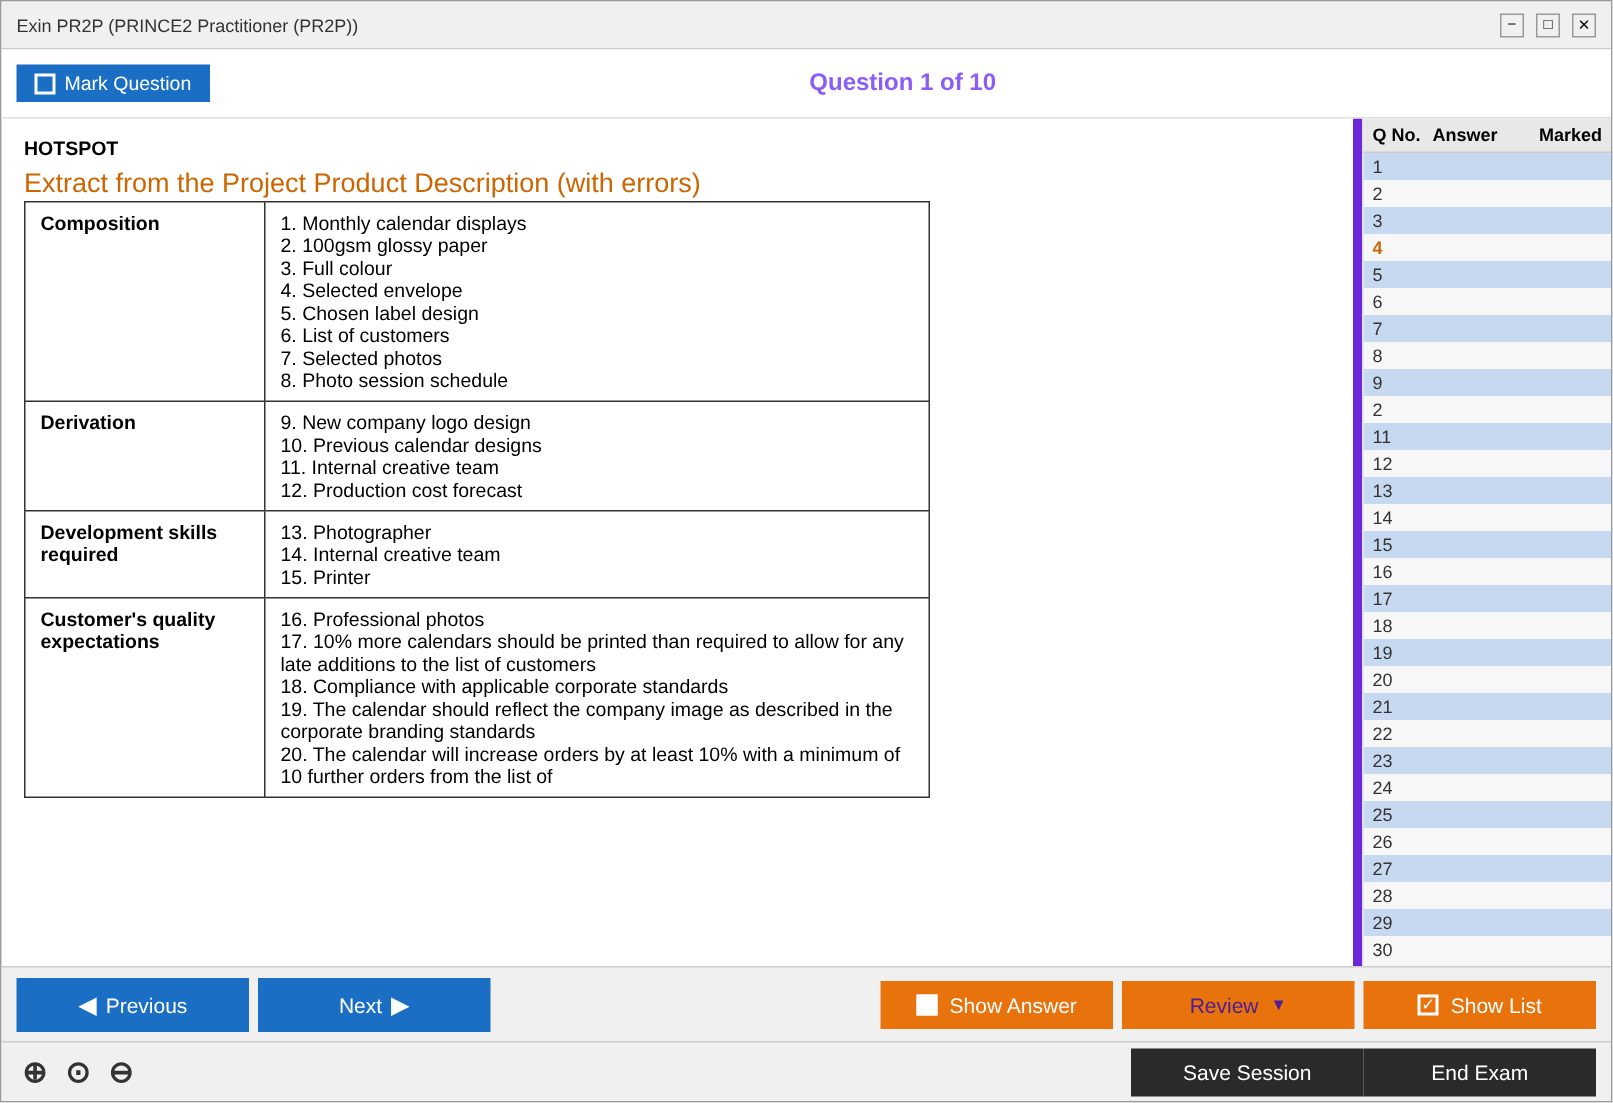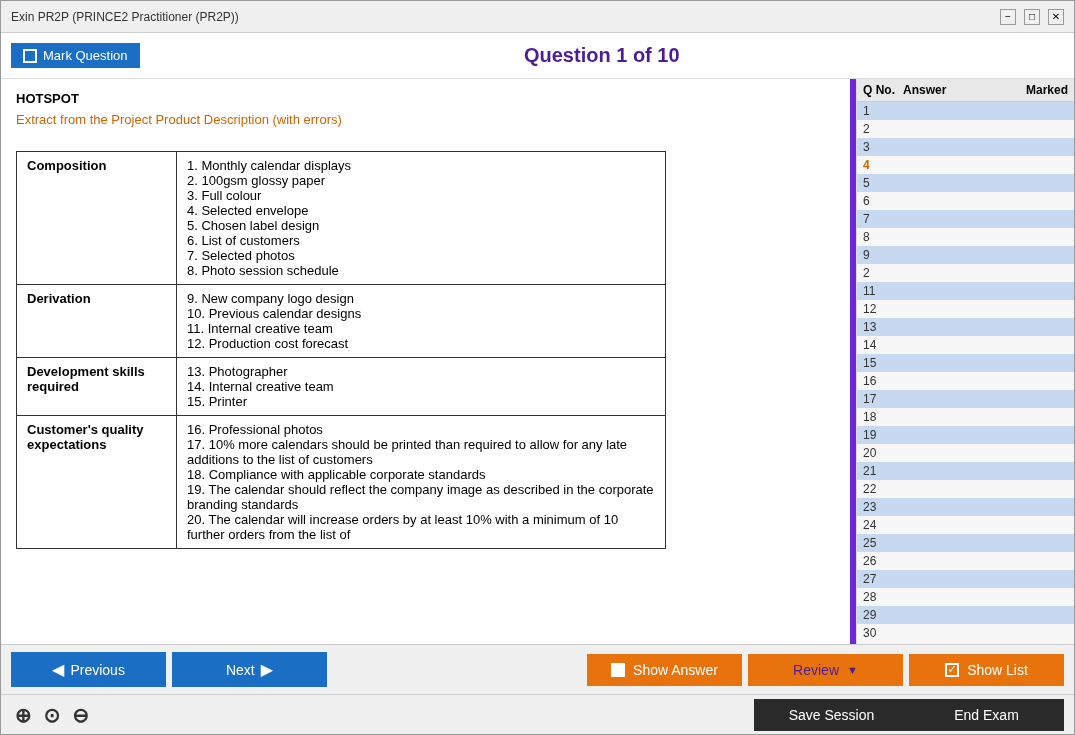--- a/index.html
+++ b/index.html
@@ -8,33 +8,33 @@
     .window { width: 1075px; height: 735px; border: 1px solid #999; background: #f0f0f0; display: flex; flex-direction: column; }
 
     .title-bar { background: #f0f0f0; border-bottom: 1px solid #ccc; padding: 5px 10px; display: flex; align-items: center; justify-content: space-between; height: 32px; }
     .title-bar-left { font-size: 12px; color: #333; }
     .title-bar-controls { display: flex; gap: 8px; }
     .title-bar-btn { width: 16px; height: 16px; border: 1px solid #999; background: #f0f0f0; font-size: 10px; cursor: pointer; display: flex; align-items: center; justify-content: center; }
 
     .toolbar { background: #fff; border-bottom: 1px solid #ddd; padding: 6px 10px; display: flex; align-items: center; height: 46px; }
     .mark-question-btn { background: #1a6fc4; color: #fff; border: none; padding: 5px 12px; font-size: 13px; cursor: pointer; display: flex; align-items: center; gap: 6px; }
     .mark-question-btn .checkbox-icon { width: 14px; height: 14px; border: 2px solid #fff; display: inline-block; }
-    .question-title { flex: 1; text-align: center; font-weight: bold; font-size: 20px; color: #4c1d95; }
+    .question-title { flex: 1; text-align: center; font-weight: bold; font-size: 16px; color: #8b5cf6; }
 
     .main-content { display: flex; flex: 1; overflow: hidden; }
 
     .question-area { flex: 1; padding: 12px 15px; overflow-y: auto; background: #fff; border-right: 6px solid #6d28d9; }
     .hotspot-label { font-weight: bold; font-size: 13px; color: #000; margin-bottom: 6px; }
-    .extract-label { color: #cc6600; font-size: 13px; margin-bottom: 24px; }
-
-    .data-table { border-collapse: collapse; width: 650px; font-size: 13px; }
+    .extract-label { color: #cc6600; font-size: 18px; margin-bottom: 1px; }
+
+    .data-table { border-collapse: collapse; width: 604px; font-size: 13px; }
     .data-table td { border: 1px solid #333; padding: 6px 10px; vertical-align: top; }
     .data-table td:first-child { font-weight: bold; width: 160px; }
 
-    .sidebar { width: 218px; background: #f7f7f7; border-left: 1px solid #ddd; display: flex; flex-direction: column; }
+    .sidebar { width: 166px; background: #f7f7f7; border-left: 1px solid #ddd; display: flex; flex-direction: column; }
     .sidebar-header { display: flex; padding: 4px 6px; background: #e8e8e8; border-bottom: 1px solid #ccc; font-size: 12px; font-weight: bold; }
     .sidebar-header .col-qno { flex: 0 0 40px; }
     .sidebar-header .col-answer { flex: 1; }
     .sidebar-header .col-marked { flex: 0 0 50px; text-align: right; }
     .sidebar-row { display: flex; padding: 2px 6px; font-size: 12px; align-items: center; min-height: 18px; }
     .sidebar-row.highlighted { background: #c6d9f0; }
     .sidebar-row .col-qno { flex: 0 0 40px; color: #333; }
     .sidebar-row.active .col-qno { color: #cc6600; font-weight: bold; }
     .sidebar-row .col-answer { flex: 1; }
     .sidebar-row .col-marked { flex: 0 0 50px; }

